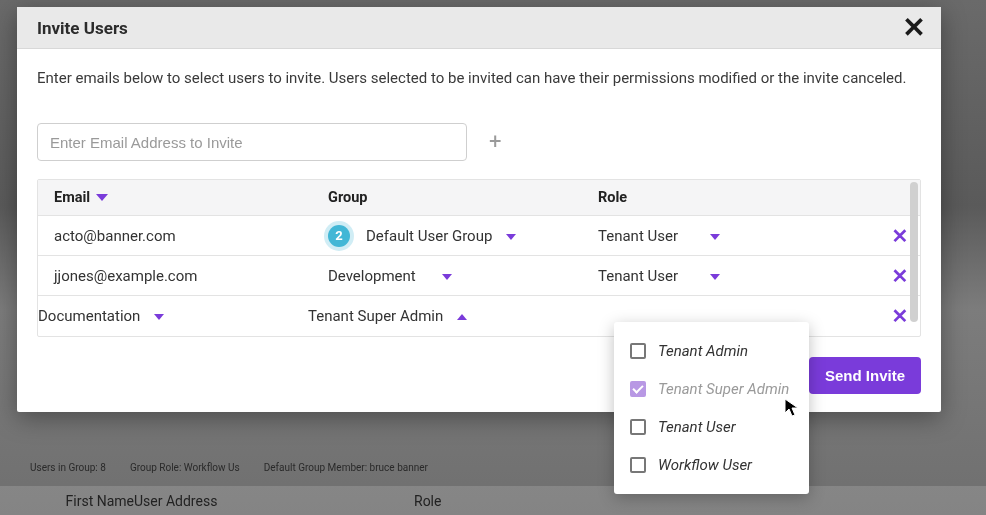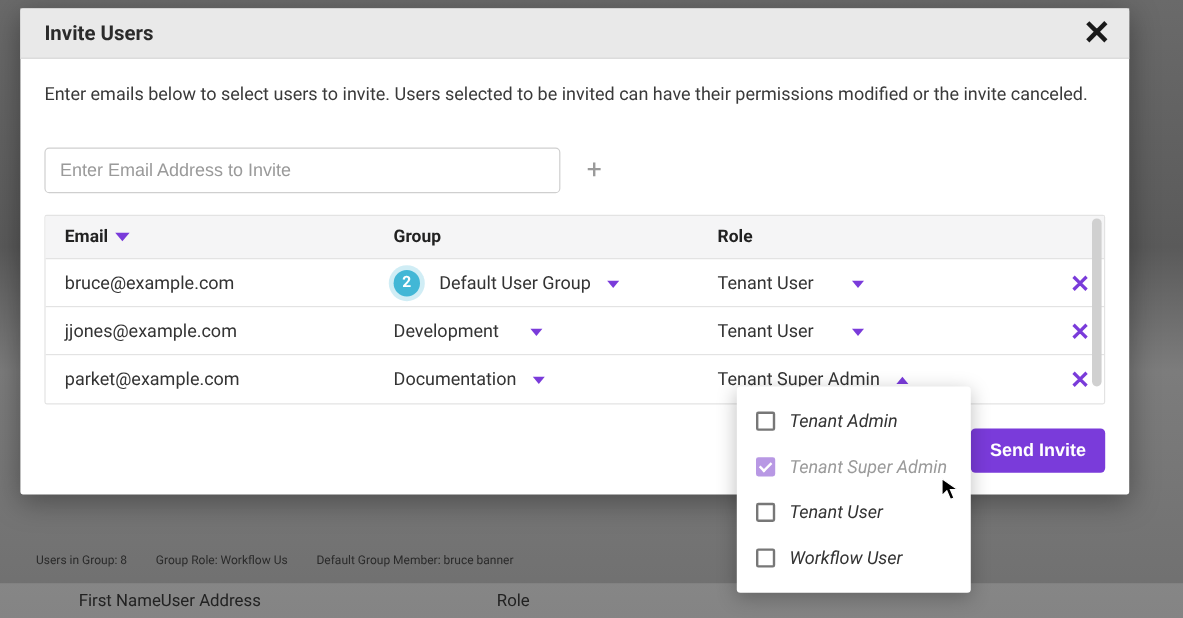--- a/index.html
+++ b/index.html
@@ -325,21 +325,21 @@
         <div class="col-role">
           <span>Role</span>
         </div>
         <div class="col-act"></div>
       </div>
 
       <div class="tbody">
 
         <div class="trow">
           <div class="col-email">
-            <span>bruce@example.com</span>
+            <span>acto@banner.com</span>
           </div>
           <div class="col-group">
             <span class="badge">2</span>
             <span>Default User Group</span>
             <span class="chevron caret-down"></span>
           </div>
           <div class="col-role">
             <span>Tenant User</span>
             <span class="chevron caret-down" style="margin-left:24px"></span>
           </div>
@@ -359,23 +359,20 @@
           <div class="col-role">
             <span>Tenant User</span>
             <span class="chevron caret-down" style="margin-left:24px"></span>
           </div>
           <div class="col-act">
             <span class="remove-x">✕</span>
           </div>
         </div>
 
         <div class="trow">
-          <div class="col-email">
-            <span>parket@example.com</span>
-          </div>
           <div class="col-group">
             <span>Documentation</span>
             <span class="chevron caret-down" style="margin-left:6px"></span>
           </div>
           <div class="col-role">
             <span>Tenant Super Admin</span>
             <span class="chevron caret-up" style="margin-left:6px"></span>
           </div>
           <div class="col-act">
             <span class="remove-x">✕</span>

